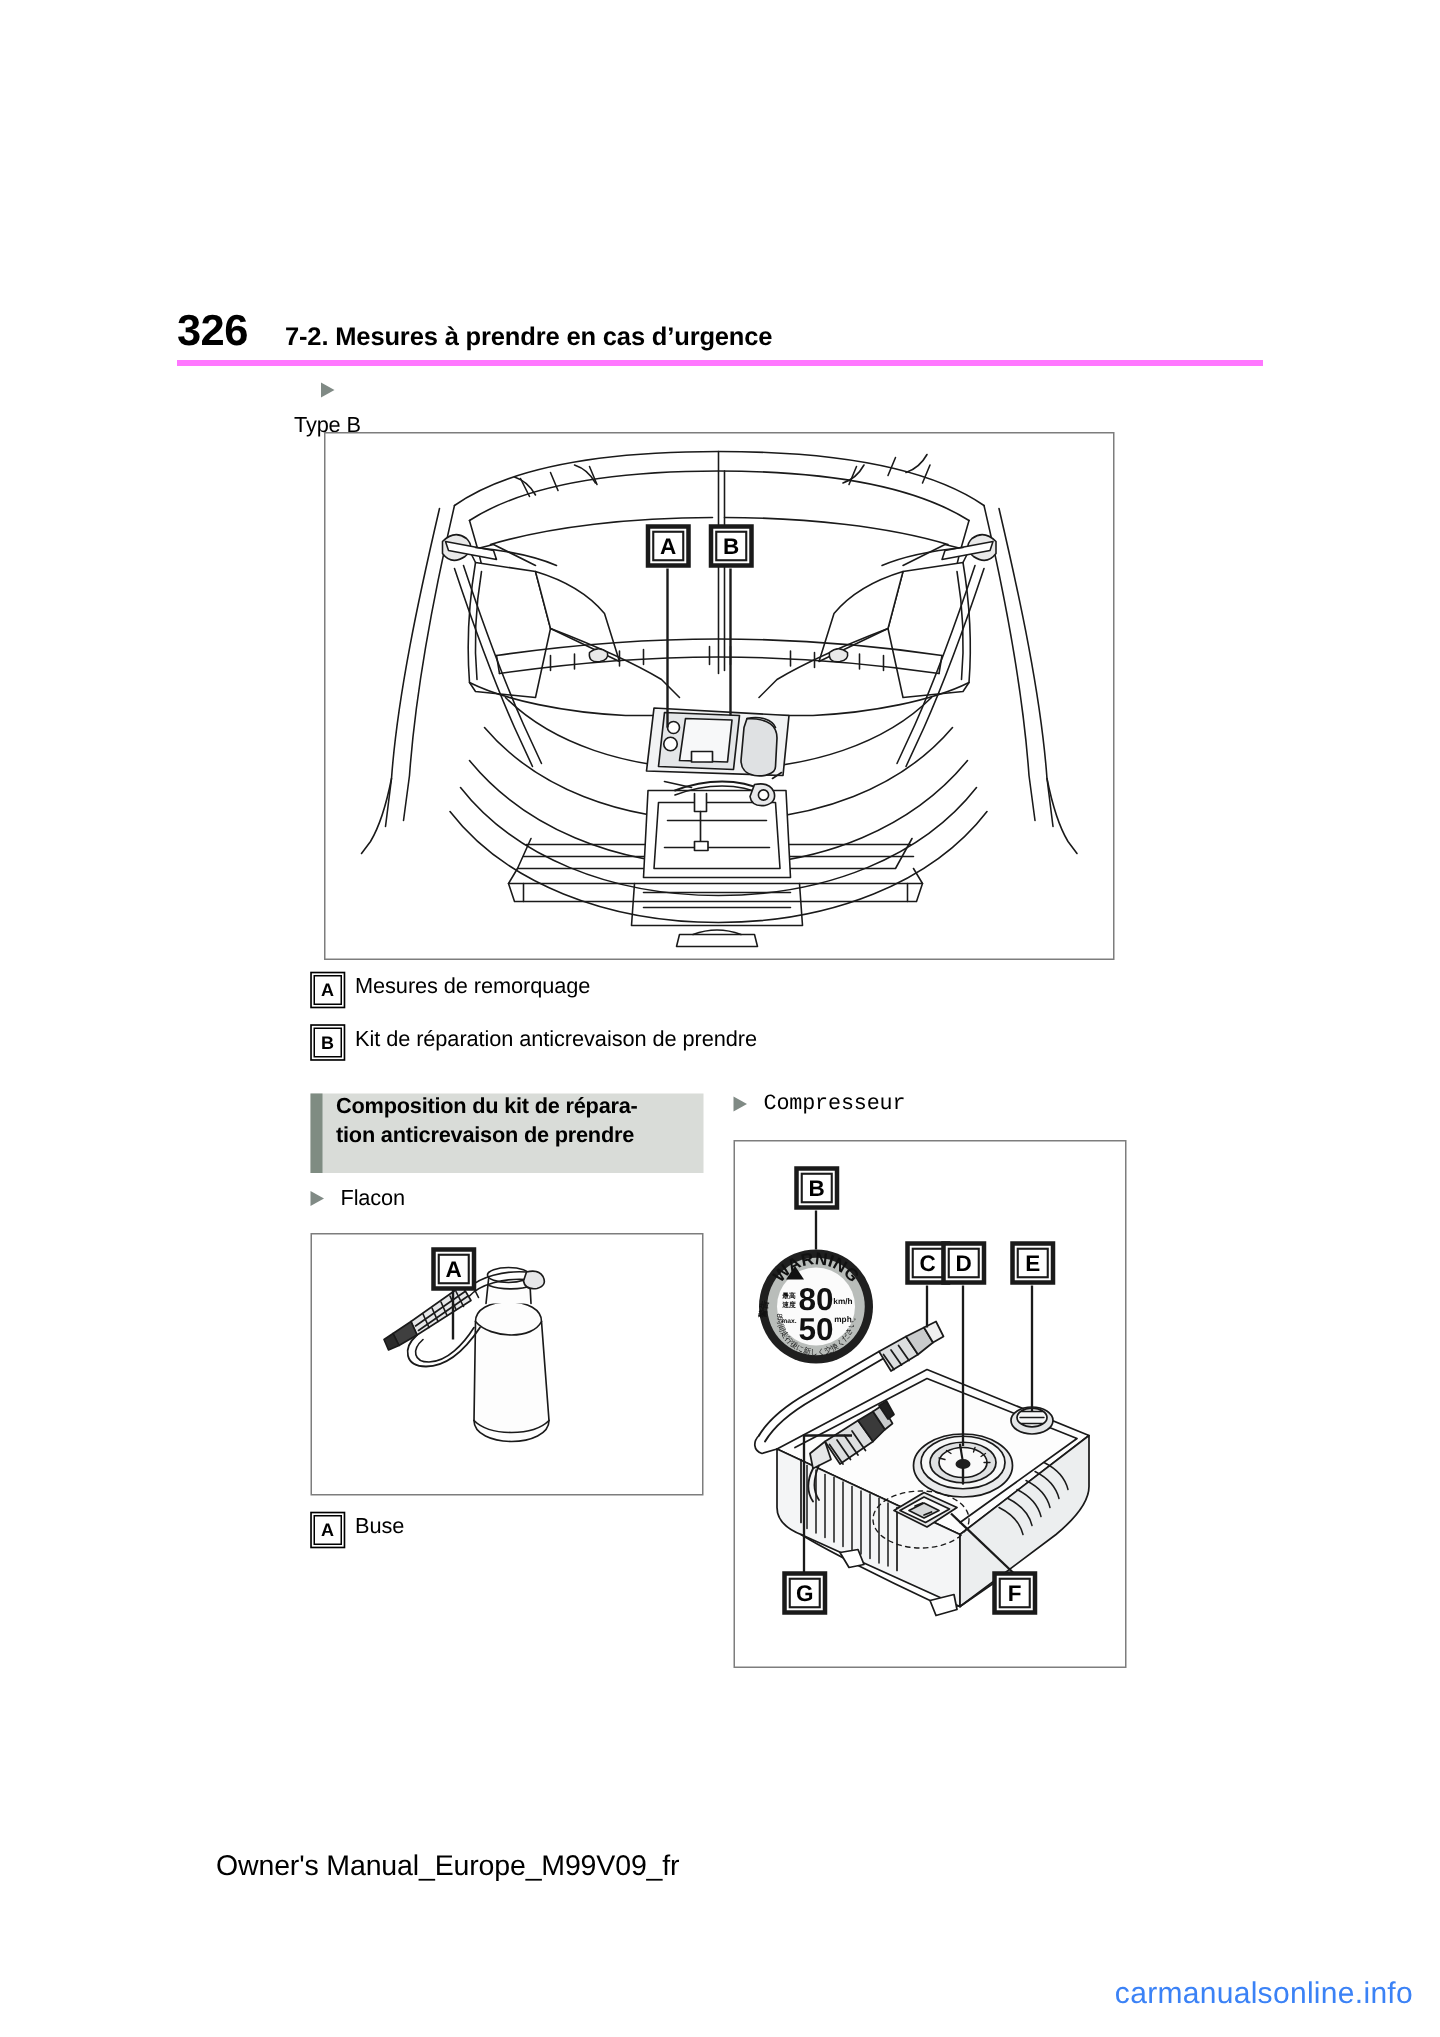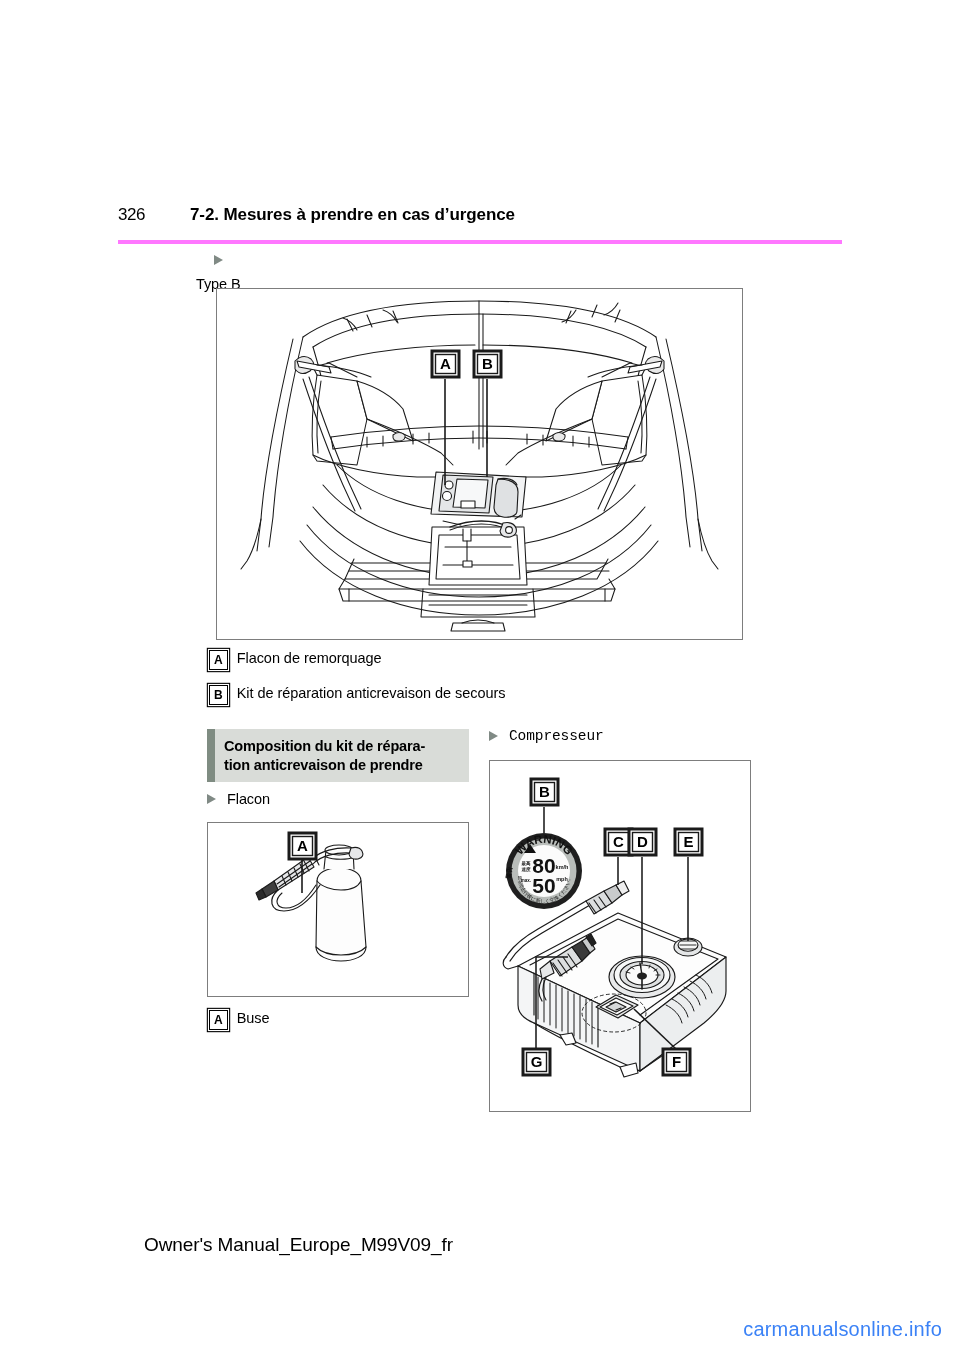--- a/index.html
+++ b/index.html
@@ -19,22 +19,22 @@
   
   .page-header {
     position: absolute;
     left: 118px;
     top: 205px;
     width: 724px;
     display: flex;
     align-items: baseline;
   }
   .page-number {
-    font-size: 17px;
-    font-weight: normal;
+    font-size: 29px;
+    font-weight: bold;
     letter-spacing: -0.4px;
     width: 72px;
   }
   .header-title {
     font-size: 17px;
     font-weight: bold;
     letter-spacing: -0.1px;
   }
   .header-rule {
     position: absolute;
@@ -96,21 +96,20 @@
   
   .section-title {
     position: absolute;
     left: 207px;
     top: 729px;
     width: 262px;
     height: 53px;
     background: #d9dcd8;
     box-sizing: border-box;
     display: flex;
-    align-items: center;
   }
   .section-title .accent {
     width: 8px;
     height: 100%;
     background: #7f8c82;
     flex: 0 0 8px;
   }
   .section-title .st-text {
     font-size: 14.5px;
     font-weight: bold;
@@ -274,25 +273,25 @@
     <g>
       <rect x="257" y="62" width="27" height="26" fill="#fff" stroke="#1a1a1a" stroke-width="3"></rect>
       <rect x="260.5" y="65.5" width="20" height="19" fill="#fff" stroke="#1a1a1a" stroke-width="1.4"></rect>
       <text x="270.5" y="80" font-family="Liberation Sans, sans-serif" font-size="15" font-weight="bold" text-anchor="middle" fill="#000">B</text>
     </g>
   </svg>
 </div>
 
 <div class="legend-row" style="left:207px; top:648px;">
   <span class="legend-badge">A</span>
-  <span class="legend-text">Flacon de remorquage</span>
+  <span class="legend-text">Mesures de remorquage</span>
 </div>
 <div class="legend-row" style="left:207px; top:683px;">
   <span class="legend-badge">B</span>
-  <span class="legend-text">Kit de réparation anticrevaison de secours</span>
+  <span class="legend-text">Kit de réparation anticrevaison de prendre</span>
 </div>
 
 <div class="section-title">
   <div class="accent"></div>
   <div class="st-text">
     <div>Composition du kit de répara-</div>
     <div>tion anticrevaison de prendre</div>
   </div>
 </div>
 

